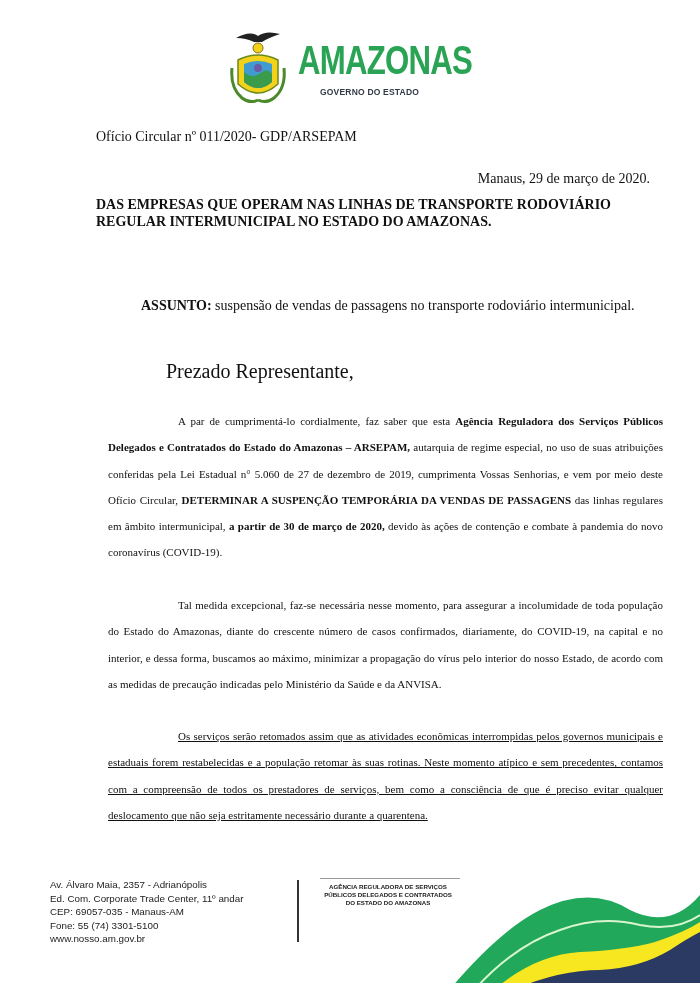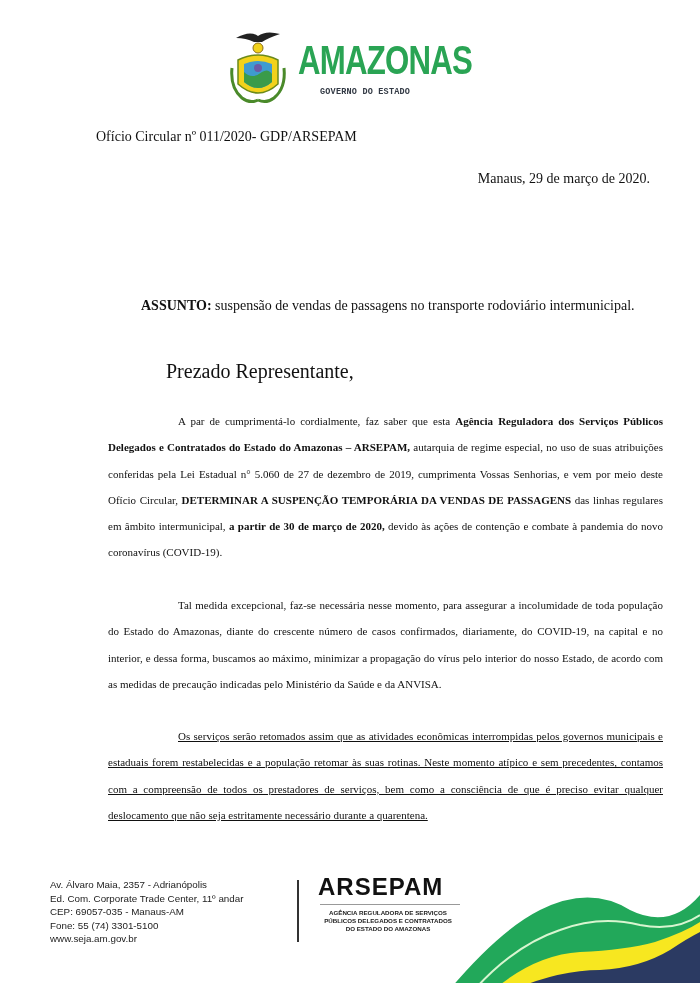--- a/index.html
+++ b/index.html
@@ -1,20 +1,20 @@
 <!DOCTYPE html>
 <html><head>
 <meta charset="utf-8">
 <style>
   html, body { margin: 0; padding: 0; background: #ffffff; }
   body { width: 700px; height: 989px; position: relative; overflow: hidden; font-family: "Liberation Serif", "DejaVu Serif", serif; color: #111; }
   .header-logo { position: absolute; left: 228px; top: 28px; width: 240px; height: 80px; }
   .coat { position: absolute; left: 0; top: 0; width: 60px; height: 80px; }
   .brand { position: absolute; left: 70px; top: 12px; font-family: "Liberation Sans", "DejaVu Sans", sans-serif; font-weight: bold; font-size: 40px; letter-spacing: -1px; color: #2aa454; transform: scaleX(0.78); transform-origin: left top; line-height: 40px; }
-  .brand-sub { position: absolute; left: 92px; top: 59px; font-family: Liberation Mono, monospace; font-weight: bold; font-size: 8.5px; color: #333a45; letter-spacing: 0.2px; }
+  .brand-sub { position: absolute; left: 92px; top: 59px; font-family: Liberation Sans, sans-serif; font-weight: bold; font-size: 8.5px; color: #333a45; letter-spacing: 0.2px; }
 
   .doc { position: absolute; left: 0; top: 0; width: 700px; font-size: 14.2px; line-height: 26px; }
   .ref { position: absolute; left: 96px; top: 124px; font-size: 14px; }
   .date { position: absolute; right: 50px; top: 166px; font-size: 14px; }
   .to { position: absolute; left: 96px; top: 196px; width: 560px; font-size: 14px; line-height: 17px; }
   .to .bold { font-weight: bold; }
   .subject { position: absolute; left: 96px; top: 293px; font-size: 14px; margin-left: 45px; }
   .subject b { font-weight: bold; }
   .greet { position: absolute; left: 166px; top: 358px; font-size: 20px; }
 
@@ -46,40 +46,40 @@
     <path d="M56 40 Q58 60 46 70 Q38 76 30 72" fill="none" stroke="#4a8a2a" stroke-width="3"></path>
   </svg>
   <div class="brand">AMAZONAS</div>
   <div class="brand-sub">GOVERNO DO ESTADO</div>
 </div>
 
 <div class="doc">
   <div class="ref">Ofício Circular nº 011/2020- GDP/ARSEPAM</div>
   <div class="date">Manaus, 29 de março de 2020.</div>
   <div class="to">
+    <div class="bold">DAS EMPRESAS QUE OPERAM NAS LINHAS DE TRANSPORTE RODOVIÁRIO REGULAR INTERMUNICIPAL NO ESTADO DO AMAZONAS.</div>
   </div>
   <div class="subject"><b>ASSUNTO:</b><span> suspensão de vendas de passagens no transporte rodoviário intermunicipal.</span></div>
   <div class="greet">Prezado Representante,</div>
 
   <p class="para p1"><span>A par de cumprimentá-lo cordialmente, faz saber que esta </span><b>Agência Reguladora dos Serviços Públicos Delegados e Contratados do Estado do Amazonas – ARSEPAM,</b><span> autarquia de regime especial, no uso de suas atribuições conferidas pela Lei Estadual n° 5.060 de 27 de dezembro de 2019, cumprimenta Vossas Senhorias, e vem por meio deste Ofício Circular, </span><b>DETERMINAR A SUSPENÇÃO TEMPORÁRIA DA VENDAS DE PASSAGENS</b><span> das linhas regulares em âmbito intermunicipal, </span><b>a partir de 30 de março de 2020,</b><span> devido às ações de contenção e combate à pandemia do novo coronavírus (COVID-19).</span></p>
 
   <p class="para p2">Tal medida excepcional, faz-se necessária nesse momento, para assegurar a incolumidade de toda população do Estado do Amazonas, diante do crescente número de casos confirmados, diariamente, do COVID-19, na capital e no interior, e dessa forma, buscamos ao máximo, minimizar a propagação do vírus pelo interior do nosso Estado, de acordo com as medidas de precaução indicadas pelo Ministério da Saúde e da ANVISA.</p>
   <p class="para p3">Os serviços serão retomados assim que as atividades econômicas interrompidas pelos governos municipais e estaduais forem restabelecidas e a população retomar às suas rotinas. Neste momento atípico e sem precedentes, contamos com a compreensão de todos os prestadores de serviços, bem como a consciência de que é preciso evitar qualquer deslocamento que não seja estritamente necessário durante a quarentena.</p>
 </div>
 
 <div class="footer-addr">
   <div>Av. Álvaro Maia, 2357 - Adrianópolis</div>
   <div>Ed. Com. Corporate Trade Center, 11º andar</div>
   <div>CEP: 69057-035 - Manaus-AM</div>
   <div>Fone: 55 (74) 3301-5100</div>
-  <div>www.seja.am.gov.br</div>
+  <div>www.nosso.am.gov.br</div>
 </div>
 <div class="vline"></div>
 <div class="arsepam">
-  <div class="arsepam-title">ARSEPAM</div>
   <div class="arsepam-rule"></div>
   <div class="arsepam-sub">AGÊNCIA REGULADORA  DE SERVIÇOS</div>
   <div class="arsepam-sub">PÚBLICOS  DELEGADOS E CONTRATADOS</div>
   <div class="arsepam-sub">DO ESTADO DO AMAZONAS</div>
 </div>
 
 <svg class="wave" viewBox="0 0 260 119" preserveAspectRatio="none">
   <path d="M10 119 Q60 60 100 40 Q150 15 190 40 Q230 60 260 25 L260 119Z" fill="#22a85a"></path>
   <path d="M35 119 Q75 75 120 60 Q160 45 200 55 Q235 62 260 45" fill="none" stroke="#d8f5d0" stroke-width="2"></path>
   <path d="M55 119 Q95 85 140 82 Q185 80 215 72 Q245 62 260 52 L260 119Z" fill="#f7e720"></path>

